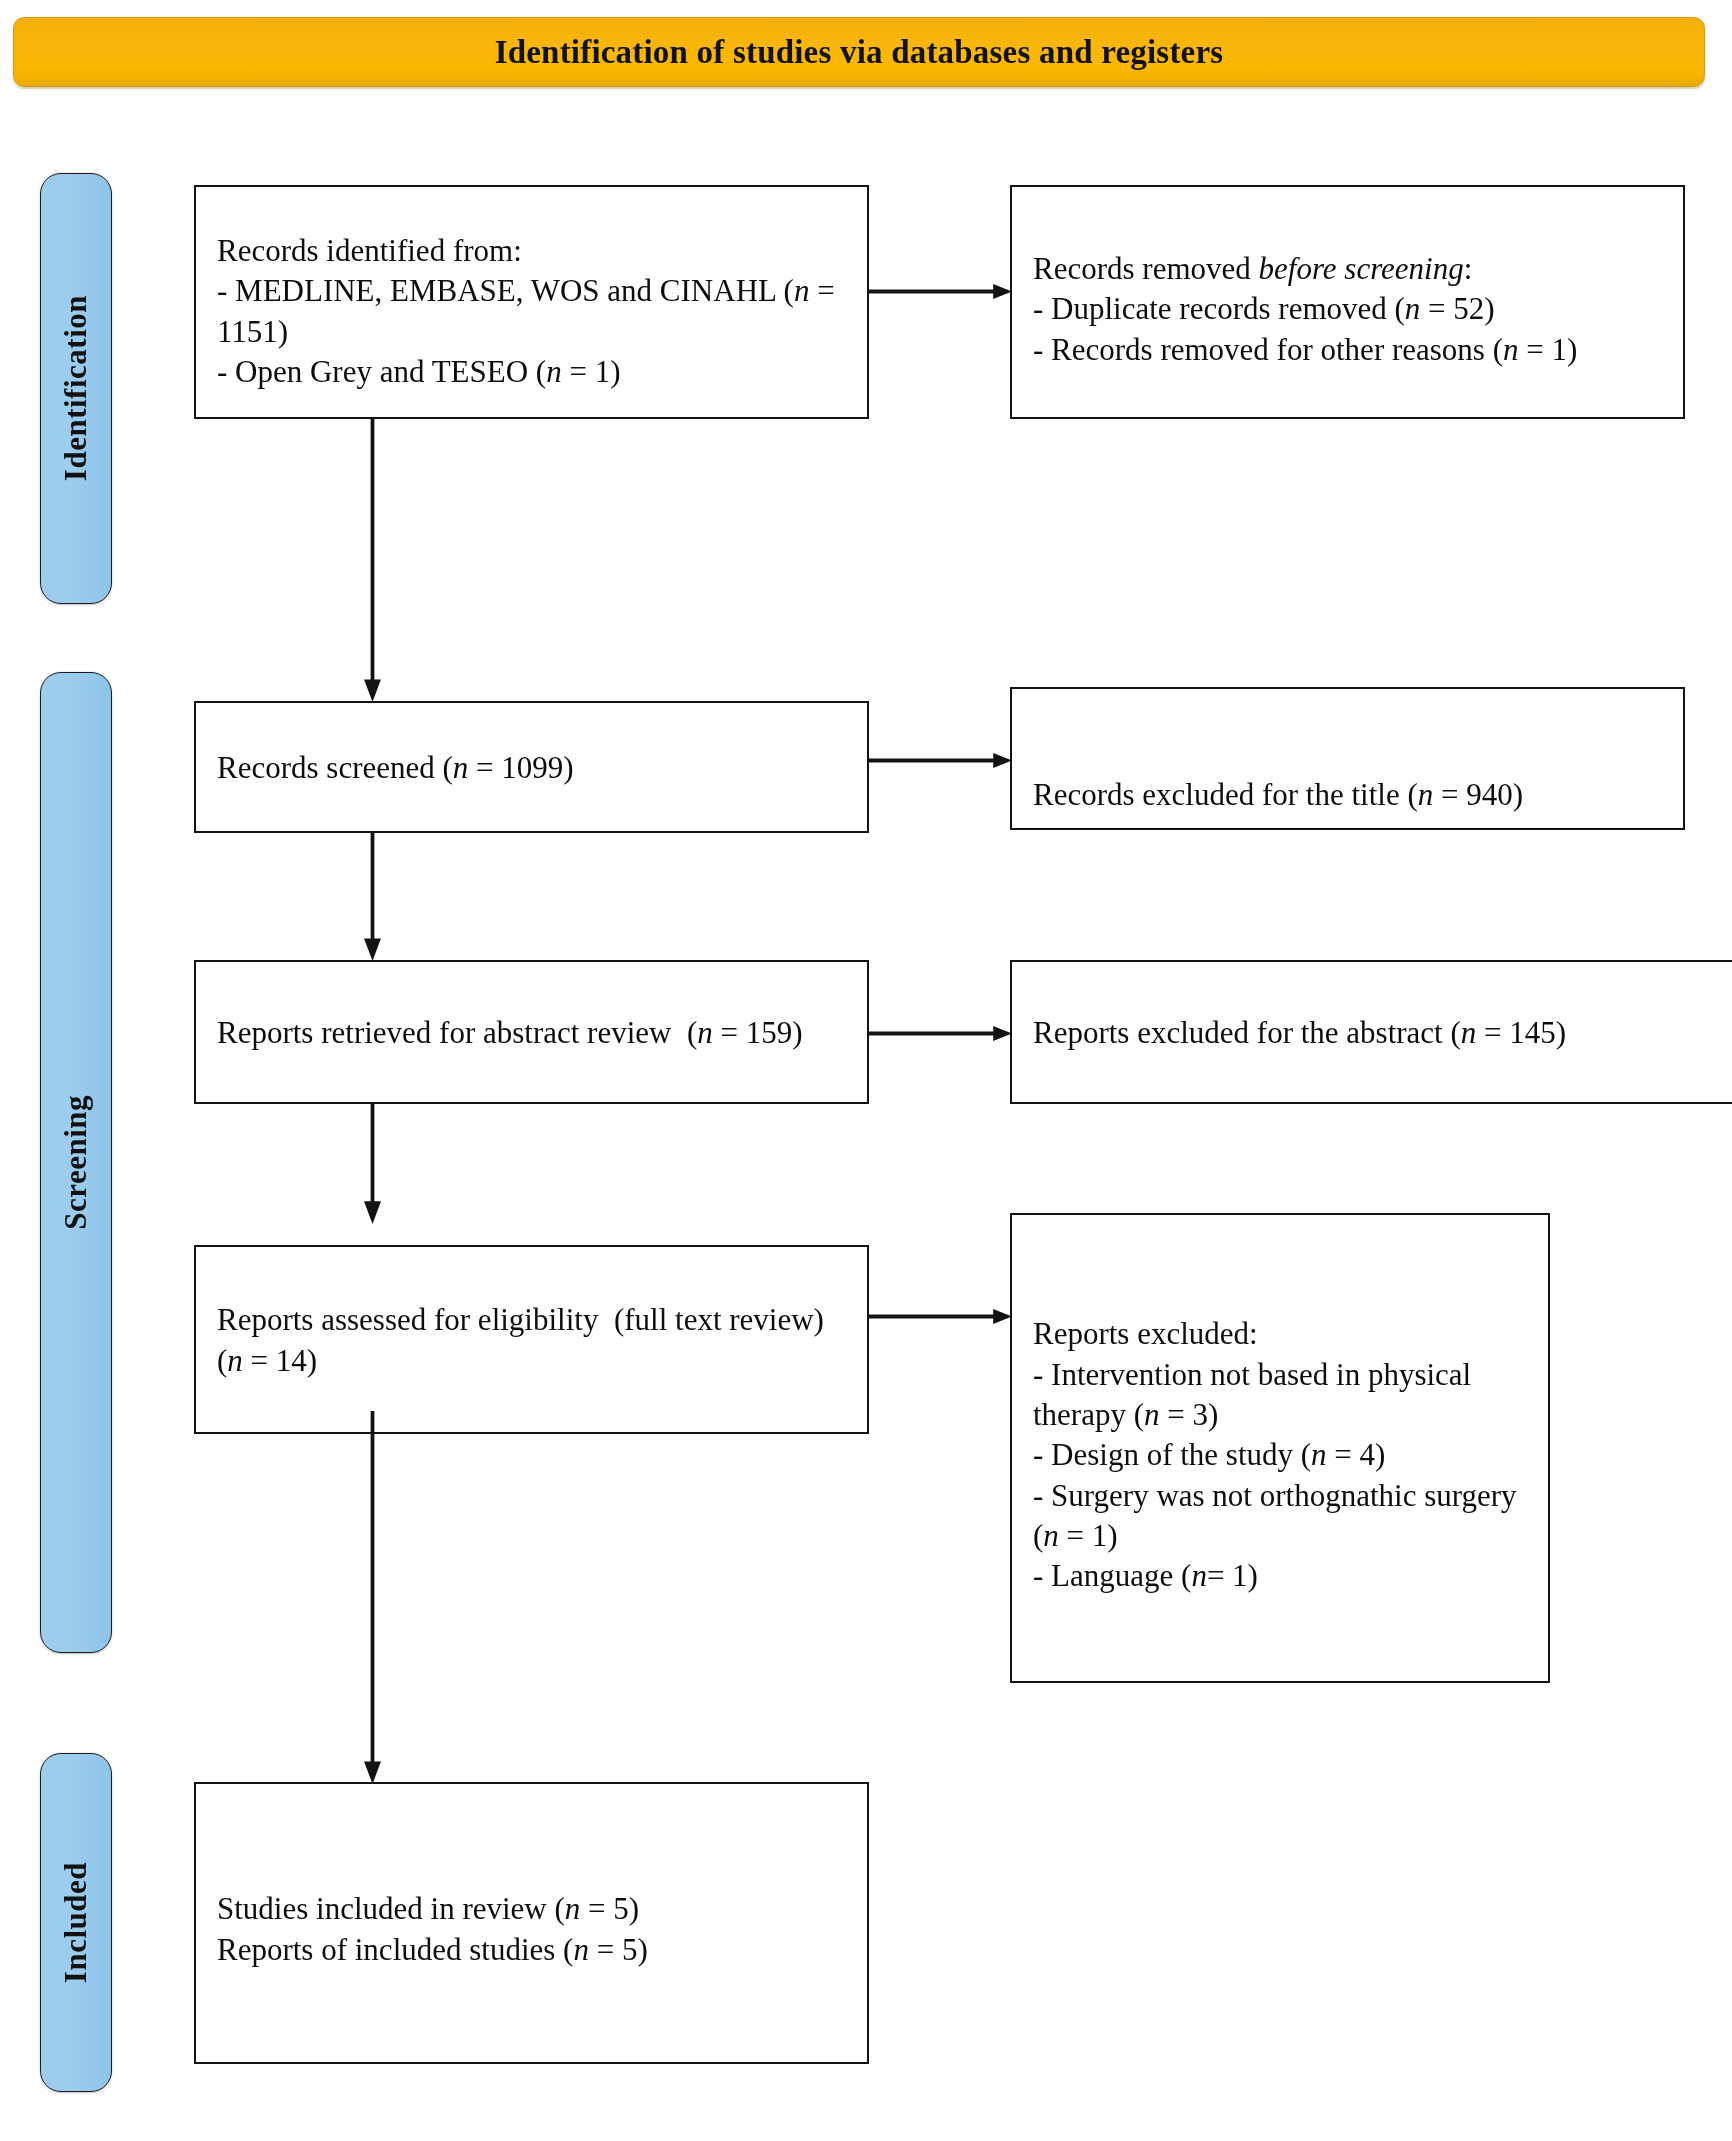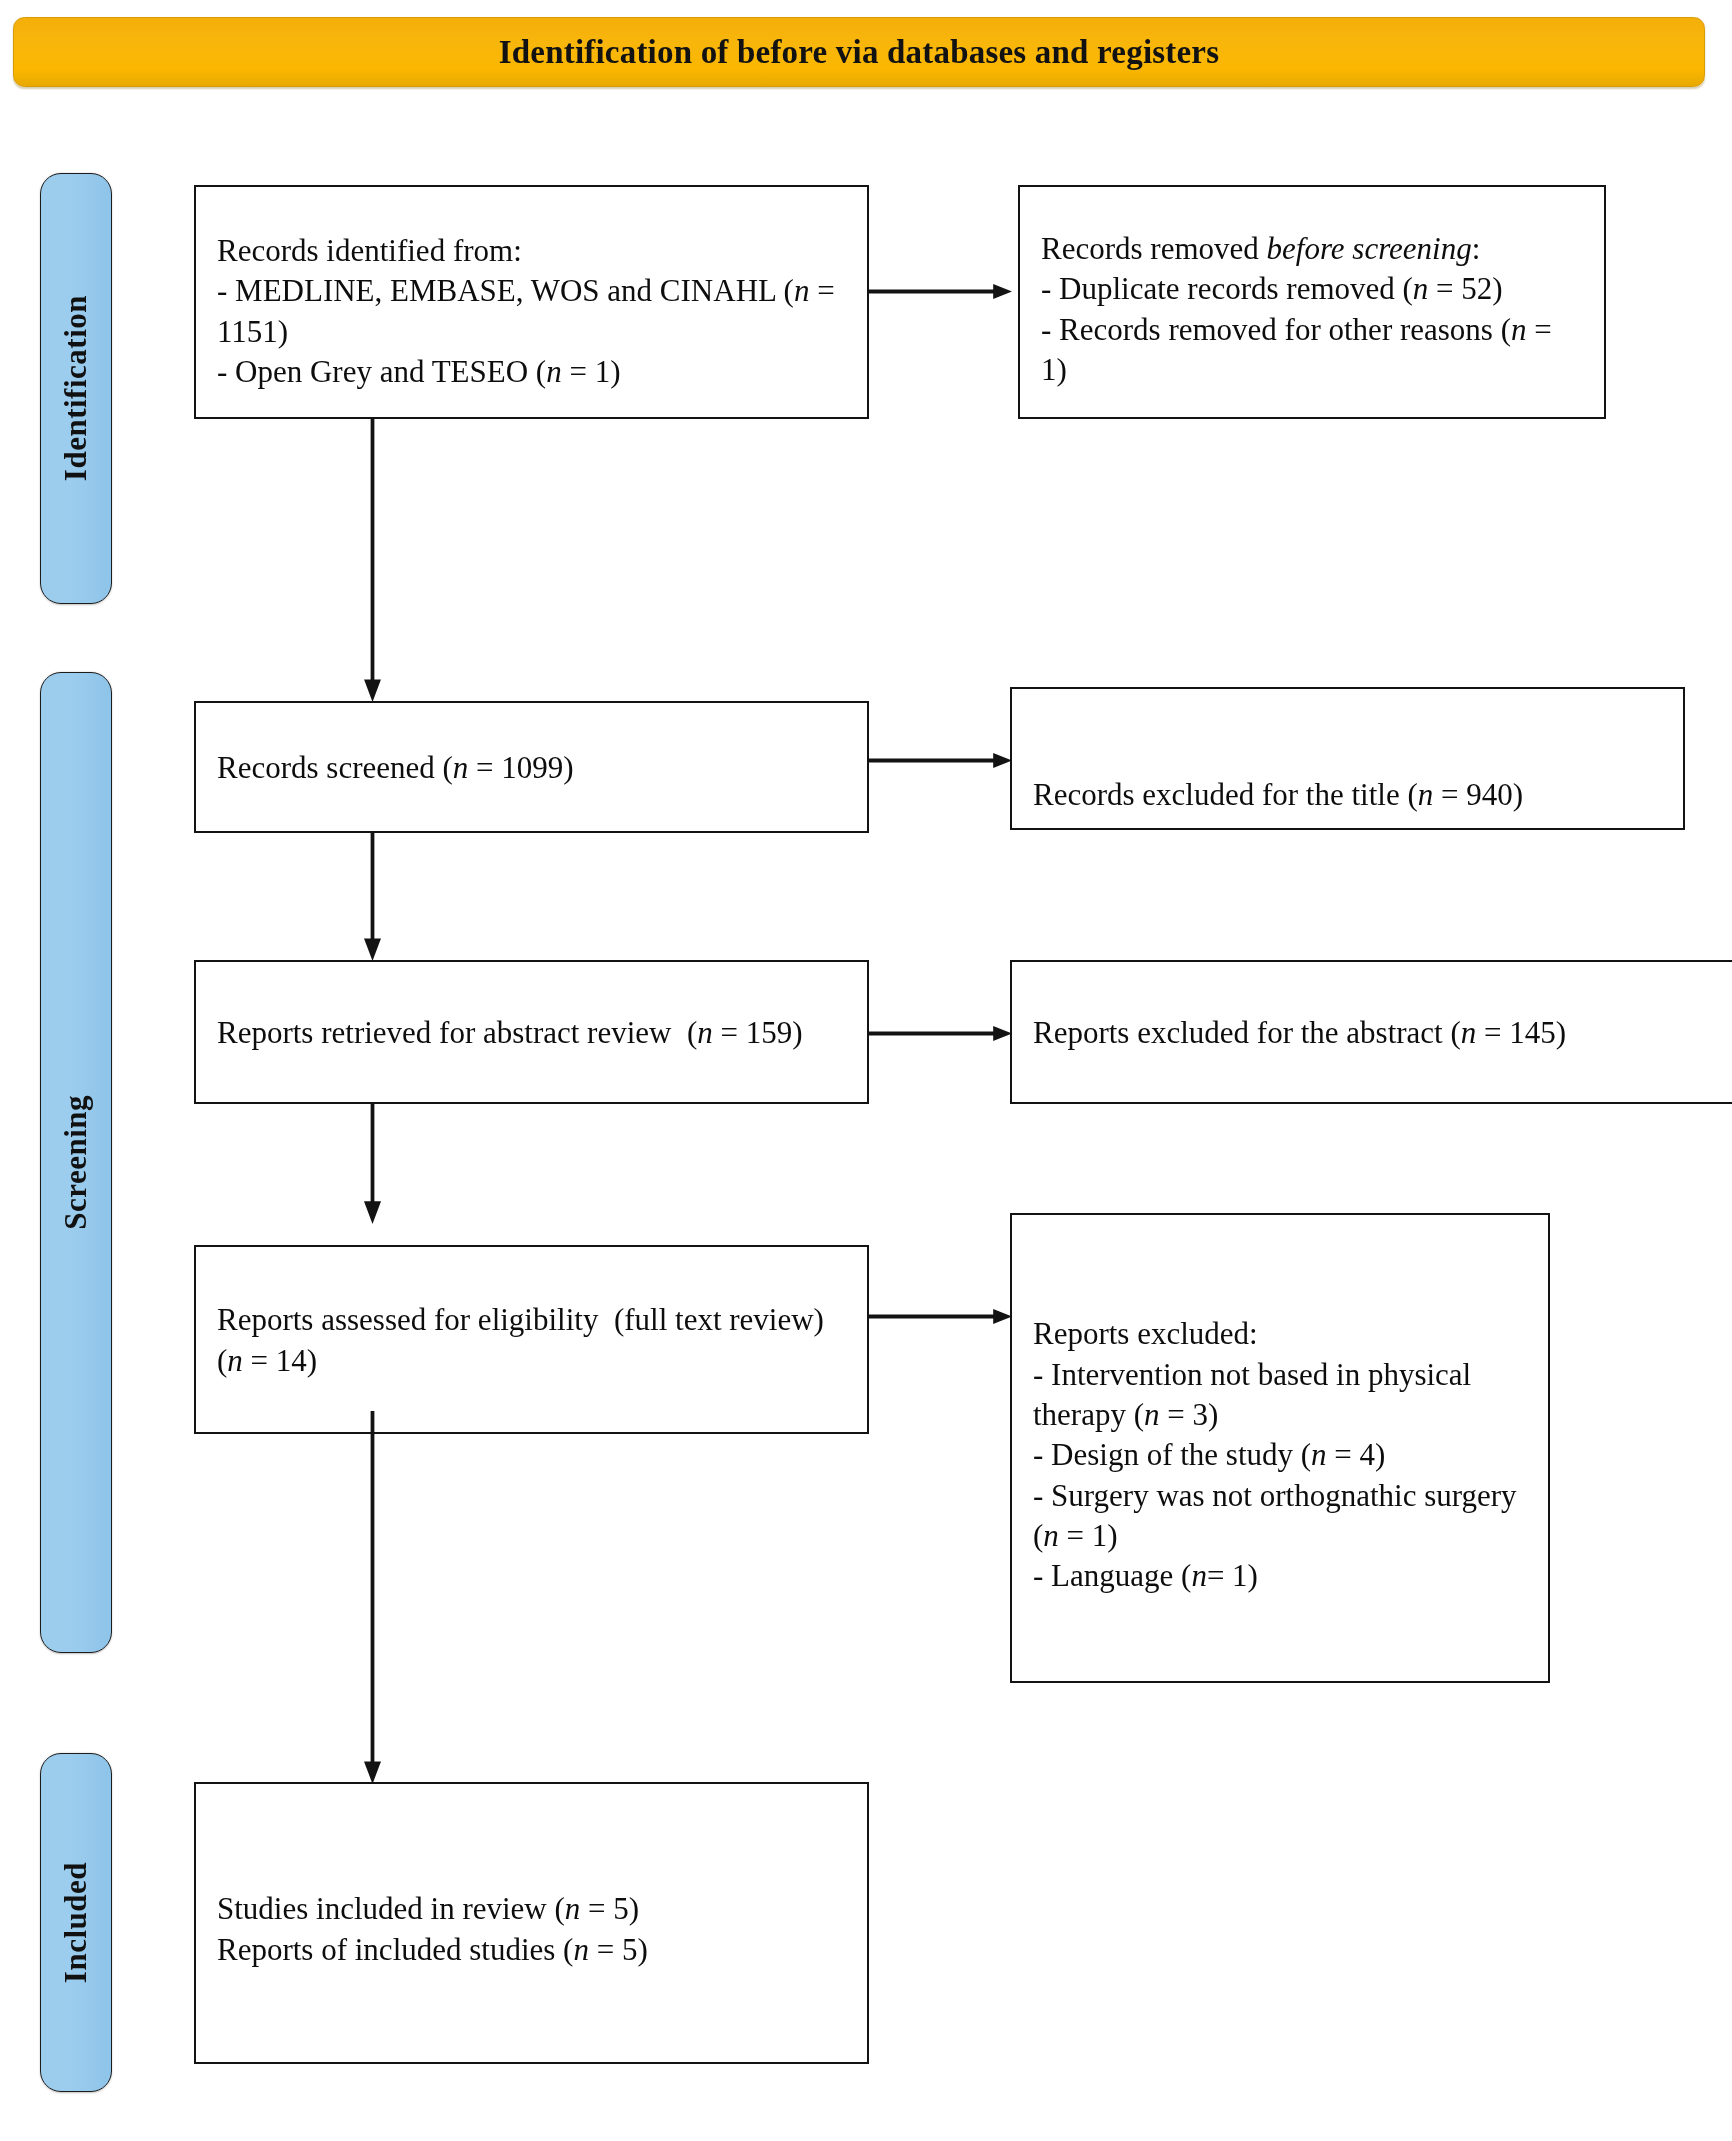--- a/index.html
+++ b/index.html
@@ -77,21 +77,21 @@
   }
   .flow-box .box-text {
     font-size: 31px;
     line-height: 1.30;
     color: #0d0d0d;
     white-space: pre-wrap;
   }
   .flow-box .box-text i { font-style: italic; }
 
   #box-identified   { left: 194px;  top: 185px;  width: 675px;  height: 234px; }
-  #box-removed      { left: 1010px; top: 185px;  width: 588px;  height: 234px; margin-left: 8px; }
+  #box-removed      { left: 1010px; top: 185px;  width: 675px;  height: 234px; }
   #box-screened     { left: 194px;  top: 701px;  width: 675px;  height: 132px; justify-content: center; }
   #box-excl-title   { left: 1010px; top: 687px;  width: 675px;  height: 143px; justify-content: flex-end; }
   #box-retrieved    { left: 194px;  top: 960px; width: 675px;  height: 144px; }
   #box-excl-abs     { left: 1010px; top: 960px; width: 804px;  height: 144px; }
   #box-eligibility  { left: 194px;  top: 1221px; width: 675px;  height: 189px; margin-top: 24px; }
   #box-excl-reports { left: 1010px; top: 1213px; width: 540px;  height: 470px; }
   #box-included     { left: 194px;  top: 1782px; width: 675px;  height: 282px; }
 
   
   #box-identified .box-text,
@@ -113,21 +113,21 @@
   #arrow-scr-down         { left: 363px;  top: 832px;  width: 19px;  height: 129px; }
   #arrow-ret-to-abs       { left: 869px;  top: 1024px; width: 143px; height: 19px; }
   #arrow-ret-down         { left: 363px;  top: 1104px; width: 19px;  height: 120px; }
   #arrow-elig-to-excl     { left: 869px;  top: 1307px; width: 143px; height: 19px; }
   #arrow-elig-down        { left: 363px;  top: 1411px; width: 19px;  height: 373px; }
 </style>
 </head>
 <body>
 
 <div class="header-banner">
-  <div class="header-title">Identification of before via databases and registers</div>
+  <div class="header-title">Identification of studies via databases and registers</div>
 </div>
 
 <div class="stage-label" id="stage-identification">
   <span class="stage-text">Identification</span>
 </div>
 <div class="stage-label" id="stage-screening">
   <span class="stage-text">Screening</span>
 </div>
 <div class="stage-label" id="stage-included">
   <span class="stage-text">Included</span>

